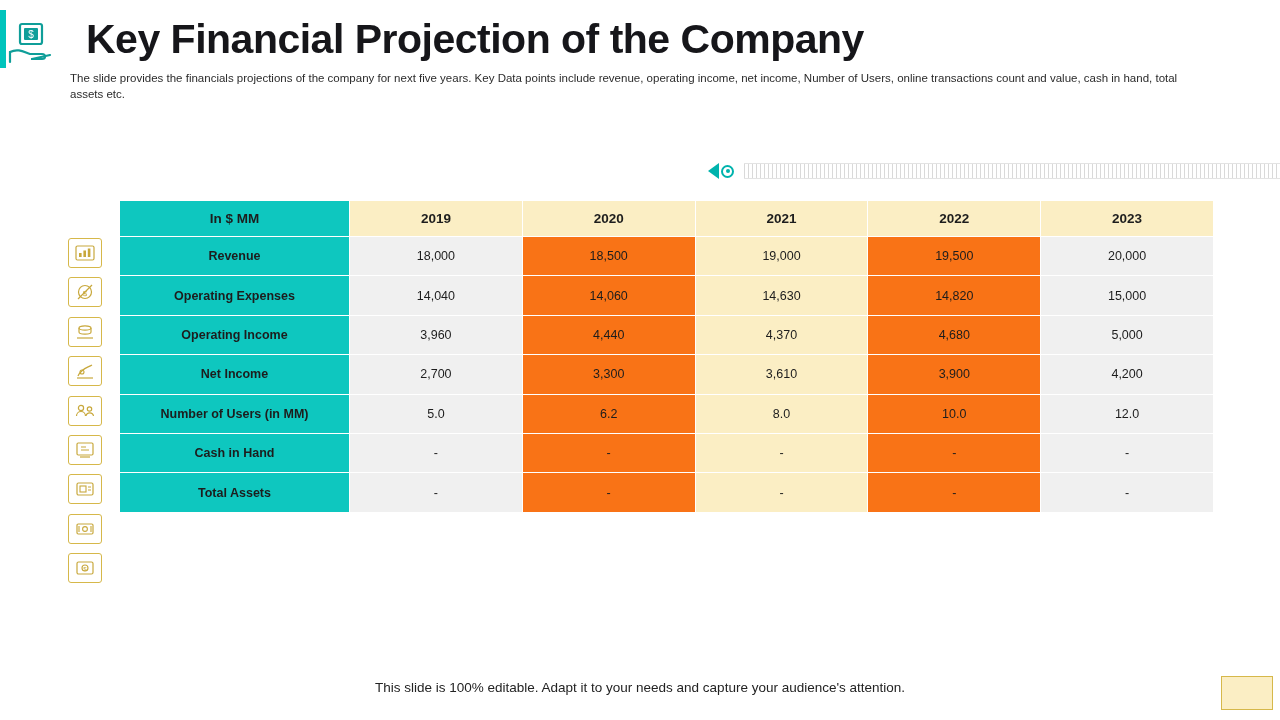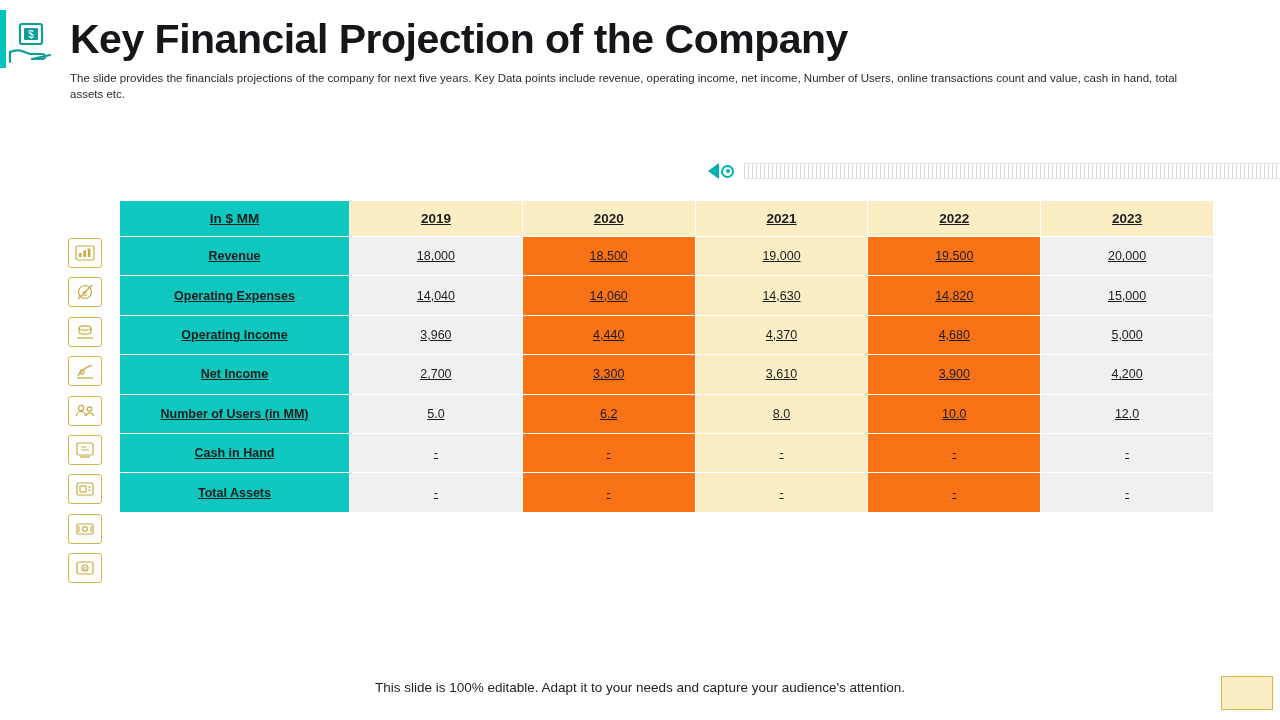--- a/index.html
+++ b/index.html
@@ -34,21 +34,21 @@
   }
   .header-icon {
     position: absolute;
     left: 6px;
     top: 22px;
     width: 52px;
     height: 44px;
   }
   .page-title {
     position: absolute;
-    left: 70px;
+    left: 86px;
     top: 16px;
     font-size: 41px;
     font-weight: bold;
     letter-spacing: -0.5px;
     color: #16161a;
     white-space: nowrap;
   }
   .subtitle {
     position: absolute;
     left: 70px;
@@ -149,21 +149,20 @@
   table.fin col.c-year  { width: 172.8px; }
 
   table.fin th, table.fin td {
     height: 39.4px;
     padding: 0 12px;
     border: 1px solid #ffffff;
     box-sizing: border-box;
     text-align: center;
     vertical-align: middle;
     color: #1d1d1d;
-    text-decoration: underline;
   }
   table.fin thead th {
     font-size: 13.5px;
     font-weight: bold;
     height: 36px;
   }
   th.corner {
     background: #0ec7bf;
     text-align: left;
     padding-left: 20px;

